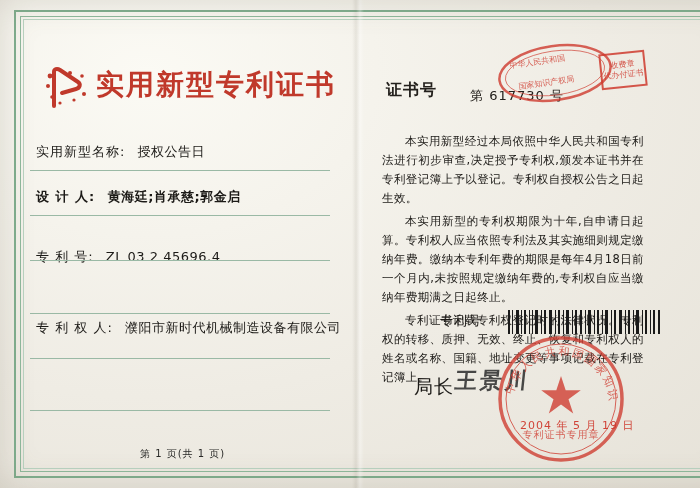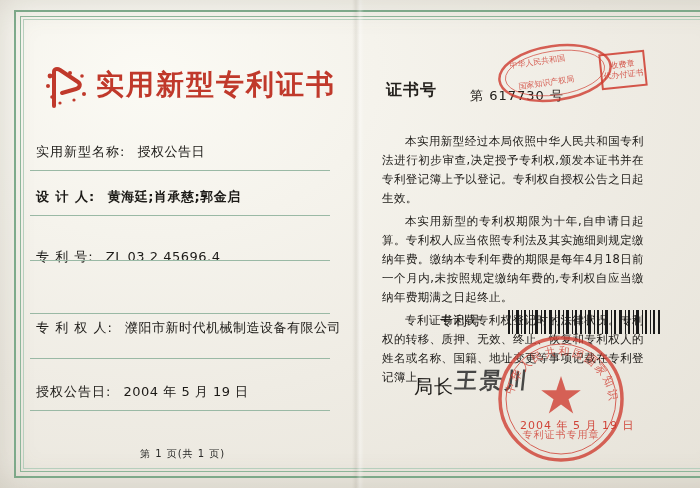--- a/index.html
+++ b/index.html
@@ -278,24 +278,20 @@
   <div class="rule" style="top:260px;"></div>
 
   <div class="rule" style="top:313px;"></div>
 
   <div class="field" style="top:319px;">
     <span class="lbl">专 利 权 人:</span>
     <span class="val">濮阳市新时代机械制造设备有限公司</span>
   </div>
   <div class="rule" style="top:358px;"></div>
 
-  <div class="field" style="top:383px;">
-    <span class="lbl">授权公告日:</span>
-    <span class="val">2004 年 5 月 19 日</span>
-  </div>
   <div class="rule" style="top:410px;"></div>
 
   <div class="body-text">
     <p>本实用新型经过本局依照中华人民共和国专利法进行初步审查,决定授予专利权,颁发本证书并在专利登记簿上予以登记。专利权自授权公告之日起生效。</p>
     <p>本实用新型的专利权期限为十年,自申请日起算。专利权人应当依照专利法及其实施细则规定缴纳年费。缴纳本专利年费的期限是每年4月18日前一个月内,未按照规定缴纳年费的,专利权自应当缴纳年费期满之日起终止。</p>
     <p>专利证书记载专利权登记时的法律状况。专利权的转移、质押、无效、终止、恢复和专利权人的姓名或名称、国籍、地址变更等事项记载在专利登记簿上。</p>
   </div>
 
   <div class="patent-no-label">专利号</div>
   <div class="barcode">

